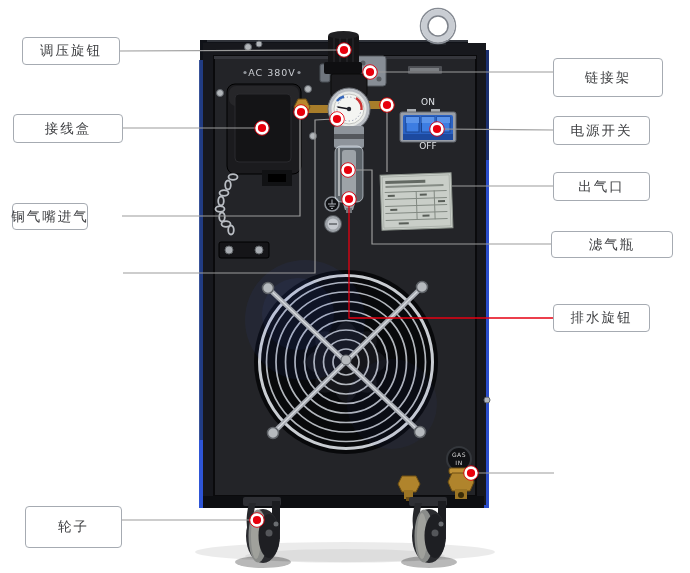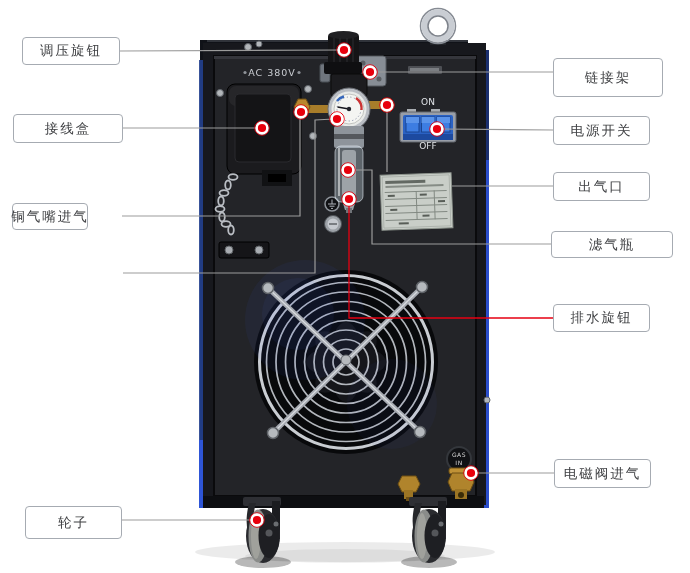--- a/index.html
+++ b/index.html
@@ -340,36 +340,33 @@
 
 <div class="callout" style="left:22px;top:37px;width:98px;height:28px">
       <span>调压旋钮</span>
     </div>
 <div class="callout" style="left:13px;top:114px;width:110px;height:29px">
       <span>接线盒</span>
     </div>
 <div class="callout" style="left:12px;top:203px;width:76px;height:27px">
       <span>铜气嘴进气</span>
     </div>
-<div class="callout" style="left:25px;top:506px;width:97px;height:33px">
+<div class="callout" style="left:25px;top:506px;width:97px;height:42px">
       <span>轮子</span>
     </div>
 
 <div class="callout" style="left:553px;top:58px;width:110px;height:39px">
       <span>链接架</span>
     </div>
 <div class="callout" style="left:553px;top:116px;width:97px;height:29px">
       <span>电源开关</span>
     </div>
 <div class="callout" style="left:553px;top:172px;width:97px;height:29px">
       <span>出气口</span>
     </div>
 <div class="callout" style="left:551px;top:231px;width:122px;height:27px">
       <span>滤气瓶</span>
     </div>
 <div class="callout" style="left:553px;top:304px;width:97px;height:28px">
       <span>排水旋钮</span>
     </div>
-<div class="callout" style="left:554px;top:459px;width:97px;height:29px">
-      <span>电磁阀进气</span>
-    </div>
 
 </div>
 
 </body></html>

